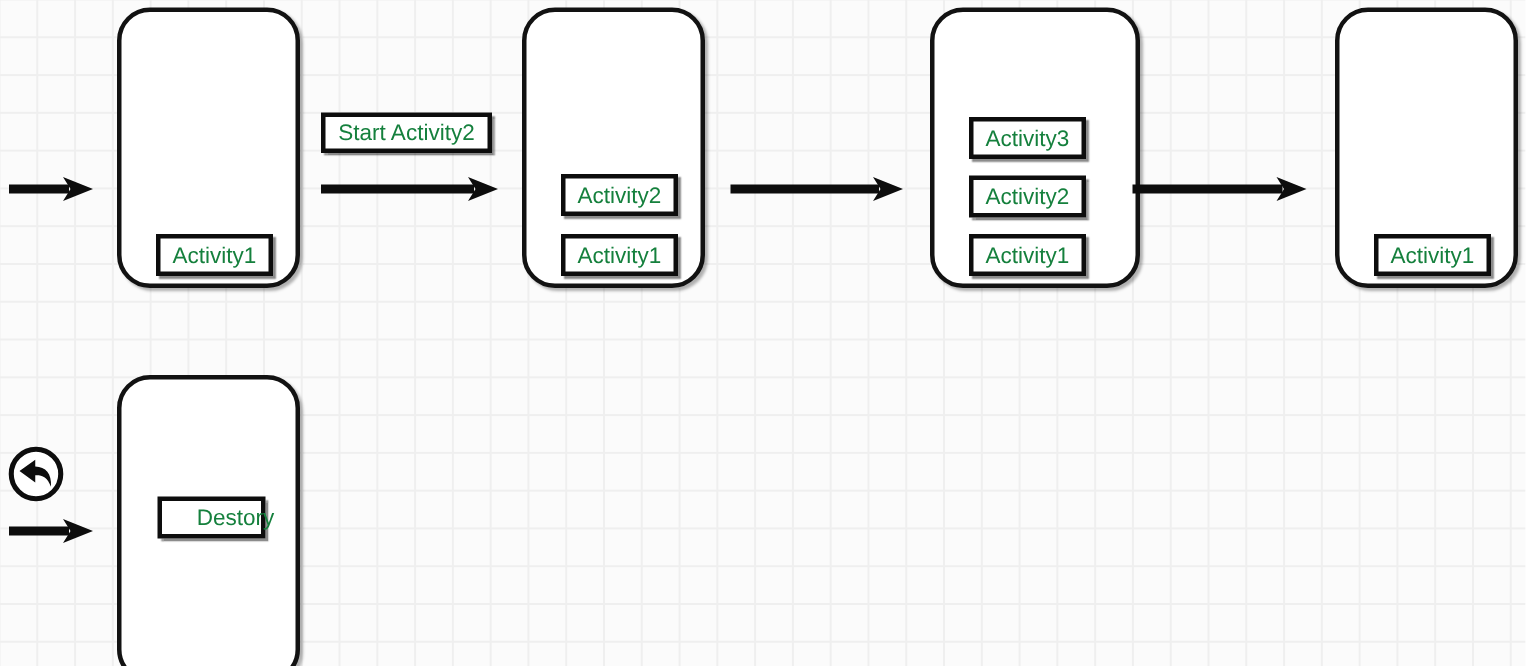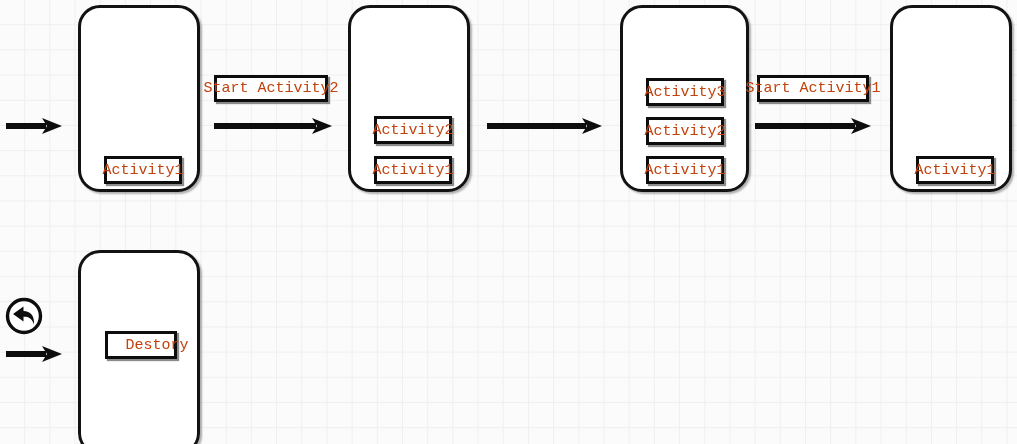--- a/index.html
+++ b/index.html
@@ -30,29 +30,28 @@
     border-radius: 22px;
     box-shadow: 2px 2px 2px rgba(0,0,0,0.30);
   }
 
   
   .box {
     position: absolute;
     box-sizing: border-box;
     background: #ffffff;
     border: 3px solid #0d0d0d;
-    color: #c2410c;
+    color: #15803d;
     font-size: 15px;
     line-height: 1;
     display: flex;
     align-items: center;
     justify-content: center;
     white-space: nowrap;
     box-shadow: 2px 2px 1px rgba(0,0,0,0.45);
-    font-family: Liberation Mono, monospace;
   }
   .label-box { font-size: 15px; }
 
   
   .arrow { position: absolute; }
   .arrow svg { display: block; overflow: visible; }
 
   
   .back-icon { position: absolute; }
   .back-icon svg { display: block; }
@@ -86,27 +85,26 @@
     <div class="box" style="left:23px; top:148px; width:78px; height:28px;">Activity1</div>
   </div>
 
   <div class="arrow" style="left:487px; top:114px;">
     <svg width="115" height="24" viewBox="0 0 115 24">
       <path d="M0,12 L99,12" stroke="#0d0d0d" stroke-width="6" fill="none"></path>
       <path d="M95,4 L115,12 L95,20 L100,12 Z" fill="#0d0d0d"></path>
     </svg>
   </div>
 
-  <div class="stack" style="left:620px; top:5px; width:129px; height:187px;">
+  <div class="stack" style="left:620px; top:5px; width:140px; height:187px;">
     <div class="box" style="left:23px; top:70px; width:78px; height:28px;">Activity3</div>
     <div class="box" style="left:23px; top:109px; width:78px; height:28px;">Activity2</div>
     <div class="box" style="left:23px; top:148px; width:78px; height:28px;">Activity1</div>
   </div>
 
-  <div class="box label-box" style="left:757px; top:75px; width:112px; height:27px;">Start Activity1</div>
   <div class="arrow" style="left:755px; top:114px;">
     <svg width="116" height="24" viewBox="0 0 116 24">
       <path d="M0,12 L100,12" stroke="#0d0d0d" stroke-width="6" fill="none"></path>
       <path d="M96,4 L116,12 L96,20 L101,12 Z" fill="#0d0d0d"></path>
     </svg>
   </div>
 
   <div class="stack" style="left:890px; top:5px; width:122px; height:187px;">
     <div class="box" style="left:23px; top:148px; width:78px; height:28px;">Activity1</div>
   </div>

